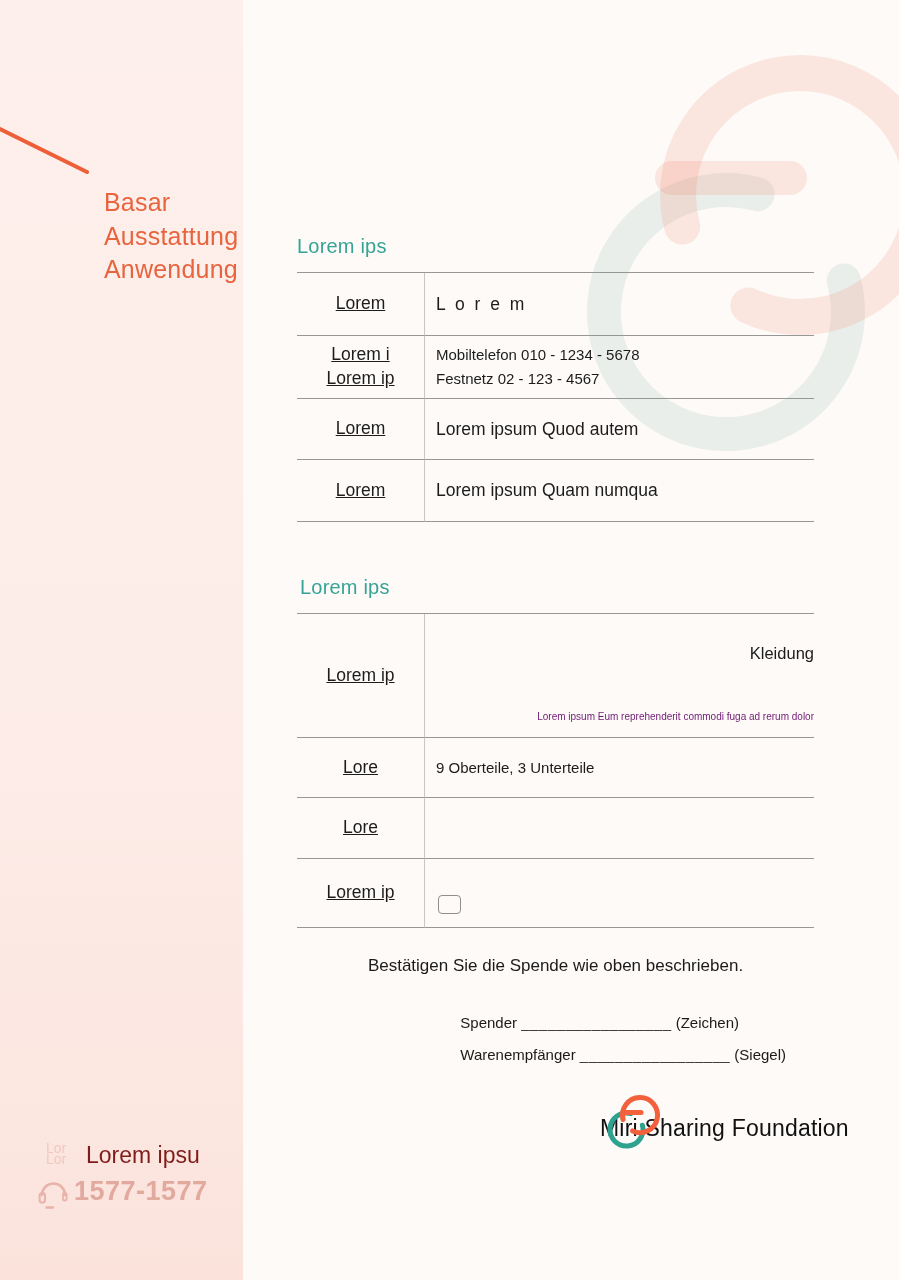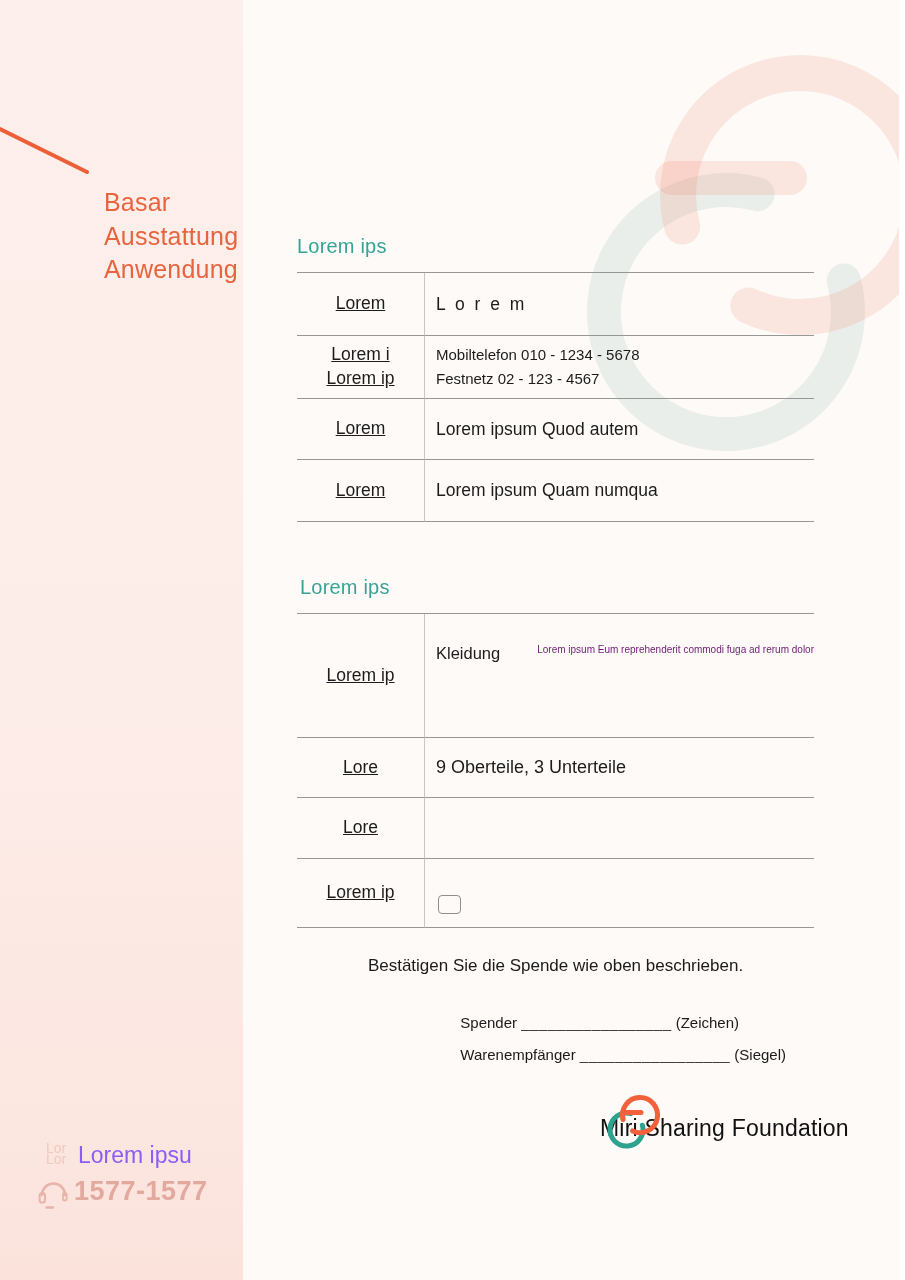--- a/index.html
+++ b/index.html
@@ -40,26 +40,26 @@
     display:flex; align-items:center; justify-content:center; text-align:center;
     font-size:17.5px; line-height:1.35; white-space:pre-line; color:#1c1c1c;text-decoration:underline;
   }
   .val{
     display:flex; align-items:center; border-left:1px solid #C6C6C6;
     padding-left:11px; font-size:17.5px; white-space:pre-line; position:relative;
   }
   .v-spaced{letter-spacing:2.5px;}
   .v-phone{font-size:15px; line-height:1.6;}
   .v-kleidung{
-    align-items:flex-start; justify-content:space-between;
+    flex-direction:column; align-items:flex-end; justify-content:space-between;
     padding:30px 0 15px 11px;
   }
   .v-kleidung .main{font-size:16.5px;}
   .v-kleidung .note{font-size:10px; color:#701a75;}
-  .v-medium{font-size:18px;}
+  .v-medium{font-size:15px;}
   .v-twolines{font-size:14.5px; line-height:1.45;}
   .outline-box{
     position:absolute; left:13px; top:36px; width:21px; height:17px;
     border:1.5px solid #8f8f8f; border-radius:4px; background:transparent;
   }
   
   .confirmation{
     position:absolute; left:297px; top:956px; width:517px;
     text-align:center; font-size:17px; color:#1b1b1b;
   }
@@ -74,21 +74,21 @@
     position:absolute; left:600px; top:1115px; font-size:23px; color:#111;
     letter-spacing:.2px;
   }
   .brand-icon{position:absolute; left:601px; top:1091px;}
   
   .foot-small{
     position:absolute; left:46px; top:1143px; font-size:14px; line-height:10.5px;
     color:#EFC8BF; white-space:pre-line;text-align:right;
   }
   .foot-brand{
-    position:absolute; left:78px; top:1142px; font-size:23px; color:#8b5cf6;
+    position:absolute; left:86px; top:1142px; font-size:23px; color:#7f1d1d;
   }
   .headset-icon{position:absolute; left:37px; top:1176px;}
   .foot-phone{
     position:absolute; left:74px; top:1176px; font-size:27px; font-weight:bold;
     color:#E2A99E; letter-spacing:.5px;
   }
 </style>
 </head>
 <body>
 

